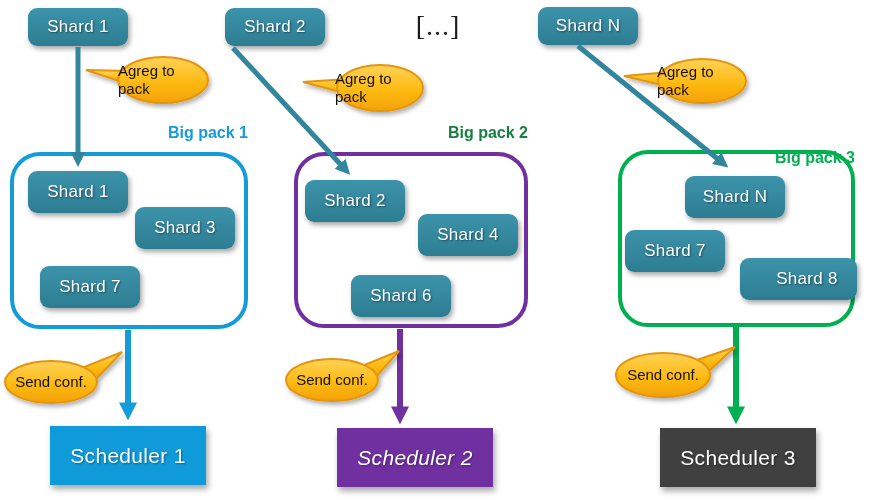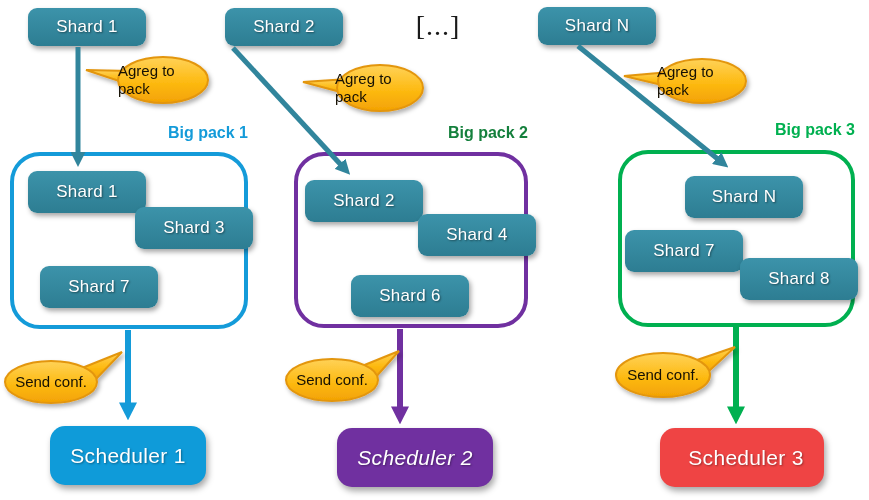--- a/index.html
+++ b/index.html
@@ -1,47 +1,47 @@
 <!DOCTYPE html>
 <html><head>
 <meta charset="utf-8">
 <style>
   html,body{margin:0;padding:0;background:#ffffff;}
   body{font-family:"Liberation Sans", sans-serif;}
   .canvas{position:relative;width:869px;height:500px;background:#ffffff;overflow:hidden;}
 
   .shard{
-    position:absolute;width:118px;height:38px;border-radius:9px;
+    position:absolute;width:100px;height:38px;border-radius:9px;
     background:linear-gradient(#3c93aa,#2d7d92);
     color:#fff;font-size:17px;display:flex;align-items:center;justify-content:center;
     box-shadow:2px 3px 5px rgba(0,0,0,.35);
     text-shadow:1px 1px 2px rgba(0,0,0,.45);
     z-index:1;letter-spacing:.3px;
   }
   .shard.inner{height:42px;}
 
   .pack{position:absolute;border:4px solid;border-radius:30px;background:transparent;z-index:1;}
   .pack.p1{border-color:#149bd9;}
   .pack.p2{border-color:#7030a0;}
   .pack.p3{border-color:#00b050;}
 
   .pack-label{position:absolute;font-weight:bold;font-size:16px;text-align:right;z-index:1;}
   .pack-label.p1{color:#149bd9;}
   .pack-label.p2{color:#15803d;}
-  .pack-label.p3{color:#00b050;}
+  .pack-label.p3{color:#00b050;margin-top:28px;}
 
   .sched{
-    position:absolute;width:156px;height:59px;border-radius:15px;
+    position:absolute;width:156px;height:59px;border-radius:0;
     color:#fff;font-size:21px;display:flex;align-items:center;justify-content:center;
     box-shadow:2px 4px 6px rgba(0,0,0,.35);text-shadow:1px 1px 2px rgba(0,0,0,.35);
     z-index:1;letter-spacing:.3px;
   }
   .sched.s1{background:#0f9bd9;}
   .sched.s2{background:#7030a0;}
-  .sched.s3{background:#ef4444;padding-left:8px;}
+  .sched.s3{background:#404040;}
 
   .overlay{position:absolute;left:0;top:0;z-index:2;pointer-events:none;}
 
   .bubble-text{
     position:absolute;z-index:3;font-size:15px;color:#151003;text-align:left;
     line-height:1.2;display:flex;align-items:center;justify-content:center;
   }
   .ellipsis{
     position:absolute;z-index:1;font-family:"Liberation Serif", serif;
     font-size:28px;color:#1a1a1a;letter-spacing:1px;
@@ -67,21 +67,21 @@
   <div class="shard inner" style="left:305px;top:180px;">Shard 2</div>
   <div class="shard inner" style="left:418px;top:214px;">Shard 4</div>
   <div class="shard inner" style="left:351px;top:275px;">Shard 6</div>
   <div class="sched s2" style="left:337px;top:428px;font-style:italic;">Scheduler 2</div>
 
   <div class="shard" style="left:538px;top:7px;">Shard N</div>
   <div class="pack-label p3" style="left:618px;top:121px;width:237px;">Big pack 3</div>
   <div class="pack p3" style="left:618px;top:150px;width:229px;height:169px;"></div>
   <div class="shard inner" style="left:685px;top:176px;">Shard N</div>
   <div class="shard inner" style="left:625px;top:230px;">Shard 7</div>
-  <div class="shard inner" style="left:740px;top:258px;">Shard 8</div>
+  <div class="shard inner" style="left:740px;top:258px;padding-left:17px;">Shard 8</div>
   <div class="sched s3" style="left:660px;top:428px;">Scheduler 3</div>
 
   <svg class="overlay" width="869" height="500" viewBox="0 0 869 500">
     <defs>
       <linearGradient id="bubbleGrad" x1="0" y1="0" x2="0" y2="1">
         <stop offset="0%" stop-color="#FFD258"></stop>
         <stop offset="55%" stop-color="#FDBA12"></stop>
         <stop offset="100%" stop-color="#F3A204"></stop>
       </linearGradient>
       <filter id="softShadow" x="-30%" y="-30%" width="160%" height="160%">

